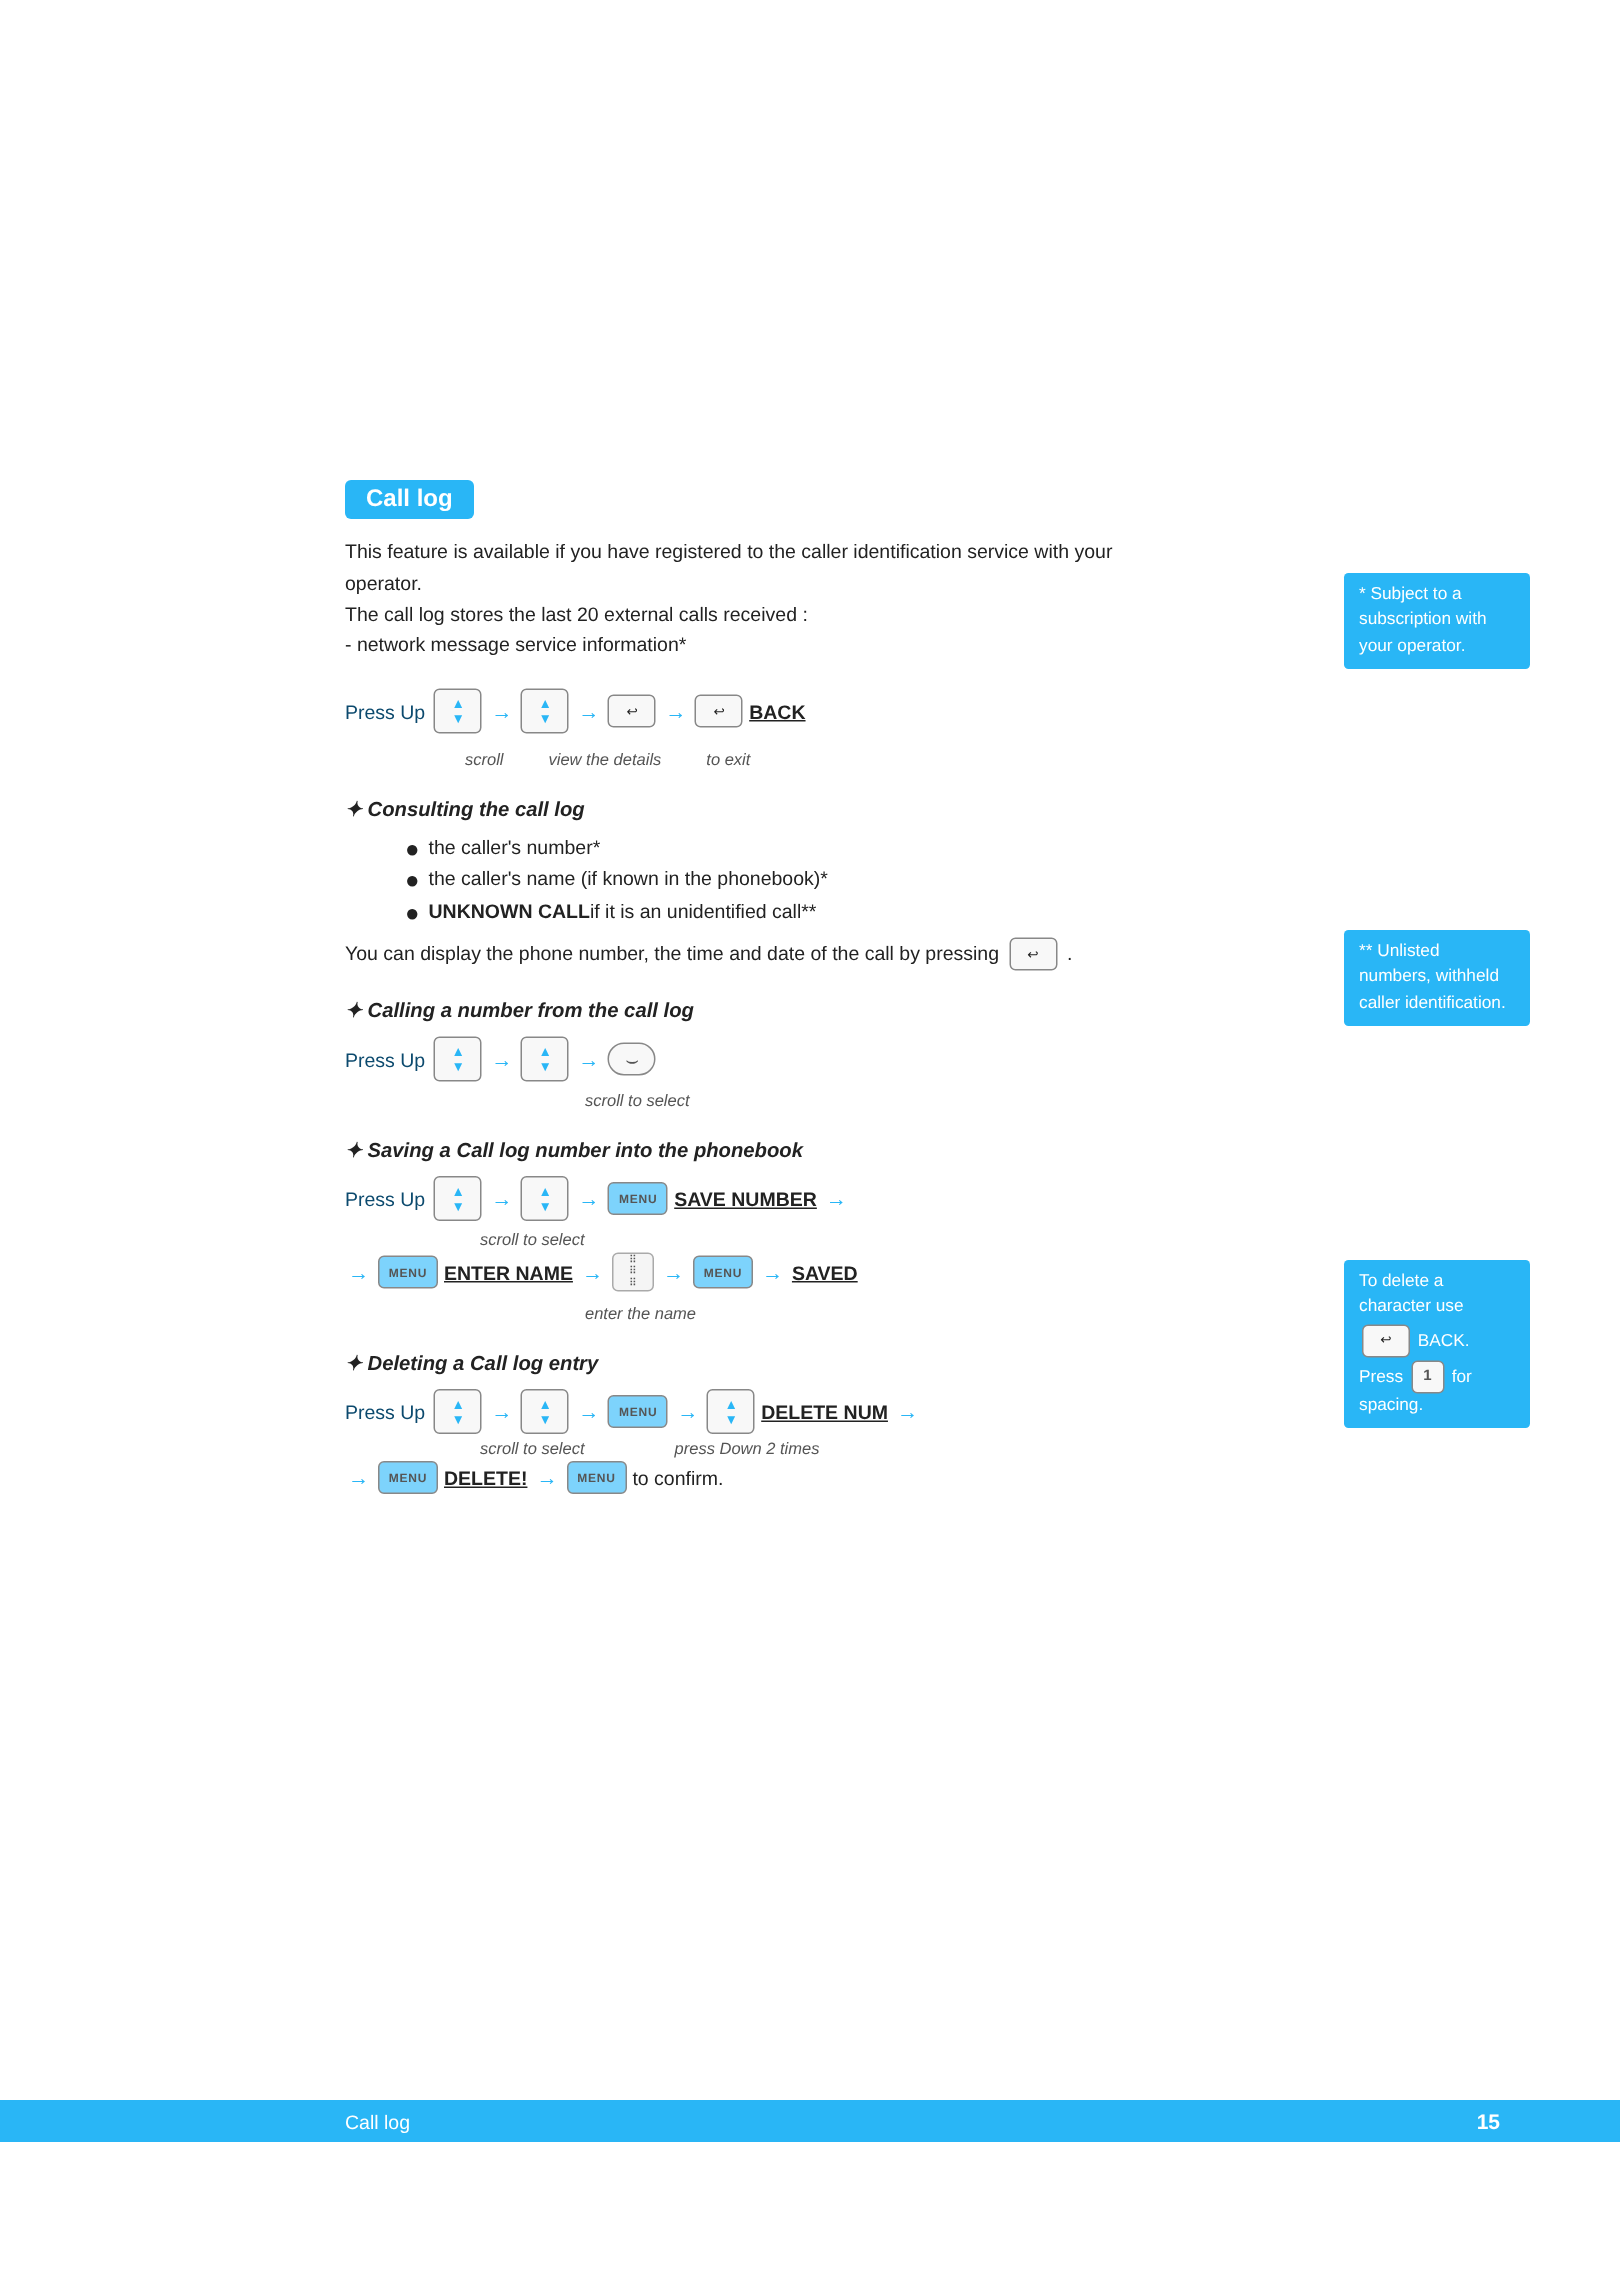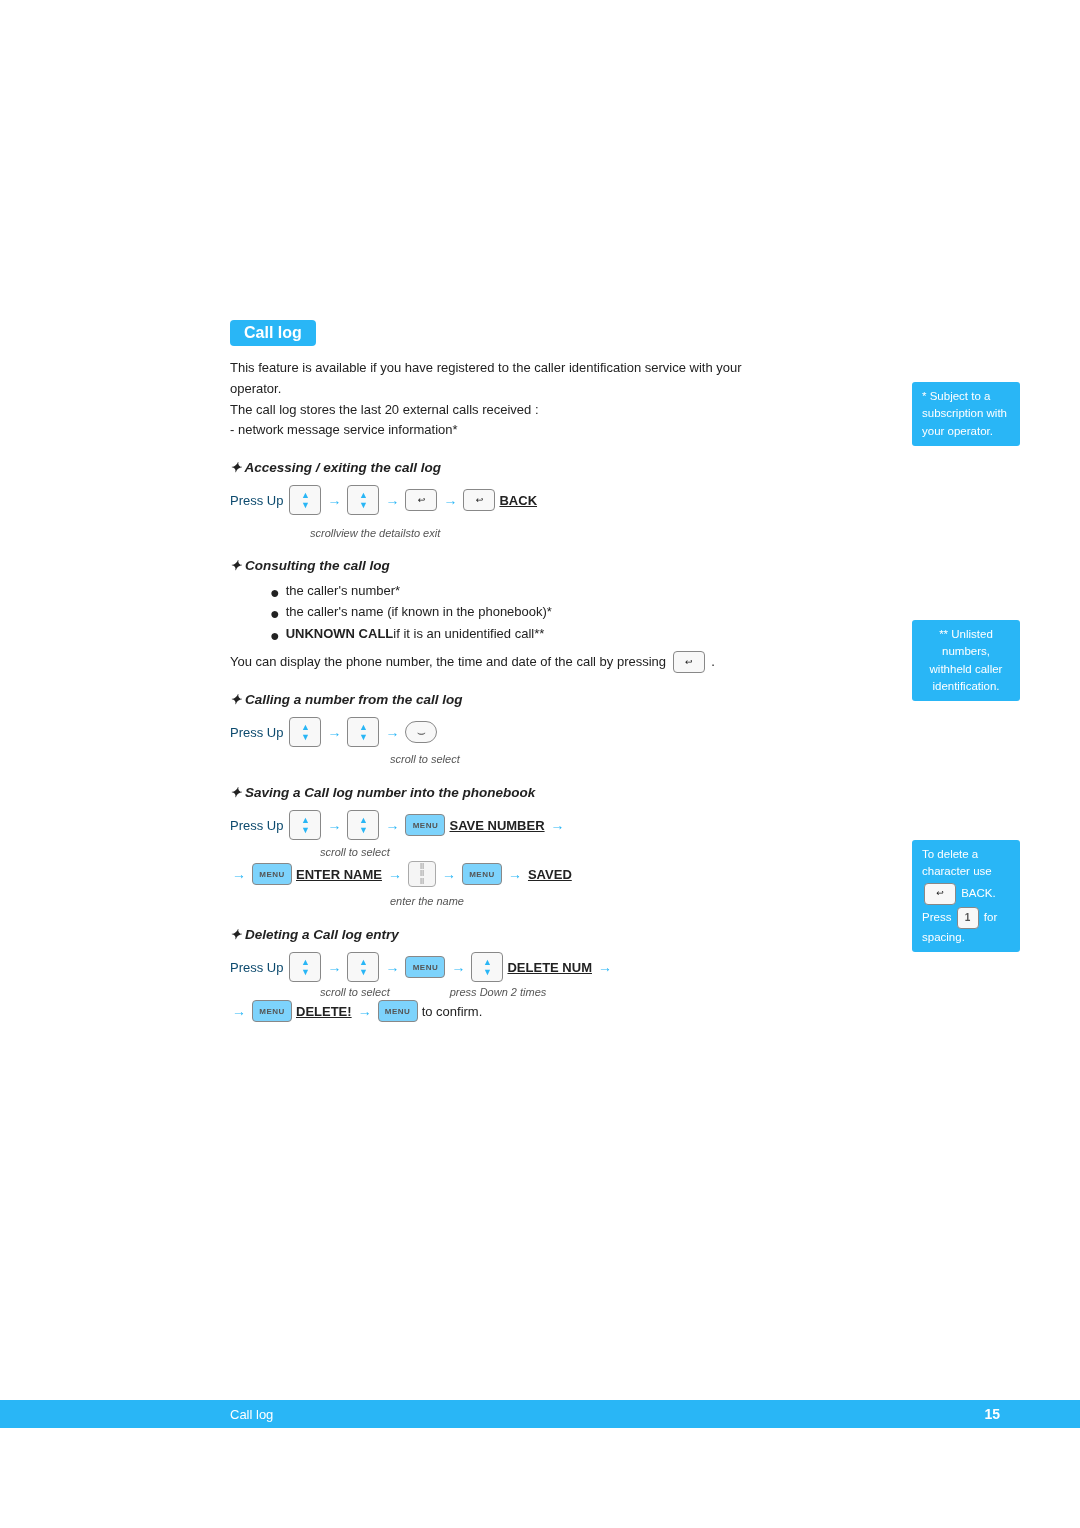--- a/index.html
+++ b/index.html
@@ -81,20 +81,21 @@
     }
 
     .label-bold {
       font-weight: bold;
       font-size: 13px;
       text-decoration: underline;
     }
 
     .sub-labels {
       display: flex;
+      gap: 30px;
       margin-left: 80px;
       margin-top: 12px;
       margin-bottom: 6px;
     }
 
     .sub-label-item {
       font-size: 11px;
       font-style: italic;
       color: #555;
       text-align: center;
@@ -127,26 +128,26 @@
     }
 
     .sidebar-note {
       position: absolute;
       right: 60px;
       background: #29b6f6;
       color: #fff;
       font-size: 11.5px;
       padding: 6px 10px;
       border-radius: 3px;
-      width: 108px;
+      width: 124px;
       line-height: 1.5;
     }
 
     .note-1 { top: 382px; }
-    .note-2 { top: 620px; text-align: center; }
+    .note-2 { top: 620px; }
     .note-3 { top: 840px; }
 
     .row-continuation {
       display: flex;
       align-items: center;
       flex-wrap: wrap;
       gap: 4px;
       margin-bottom: 6px;
       margin-left: 0;
     }
@@ -293,21 +294,20 @@
 
     
     <div class="intro-text">
       <span>This feature is available if you have registered to the caller identification service with your operator.</span><br>
       <span>The call log stores the last 20 external calls received :</span><br>
       <span>- network message service information*</span>
     </div>
 
     
     <div class="section-block">
-      <div class="section-heading">Accessing / exiting the call log</div>
 
       <div class="instruction-row">
         <span class="press-up-label">Press Up</span>
         <span class="nav-icon">▲<br>▼</span>
         <span class="arrow-right">→</span>
         <span class="nav-icon">▲<br>▼</span>
         <span class="arrow-right">→</span>
         <span class="back-icon-inline">↩</span>
         <span class="arrow-right">→</span>
         <span class="back-icon-inline">↩</span>

